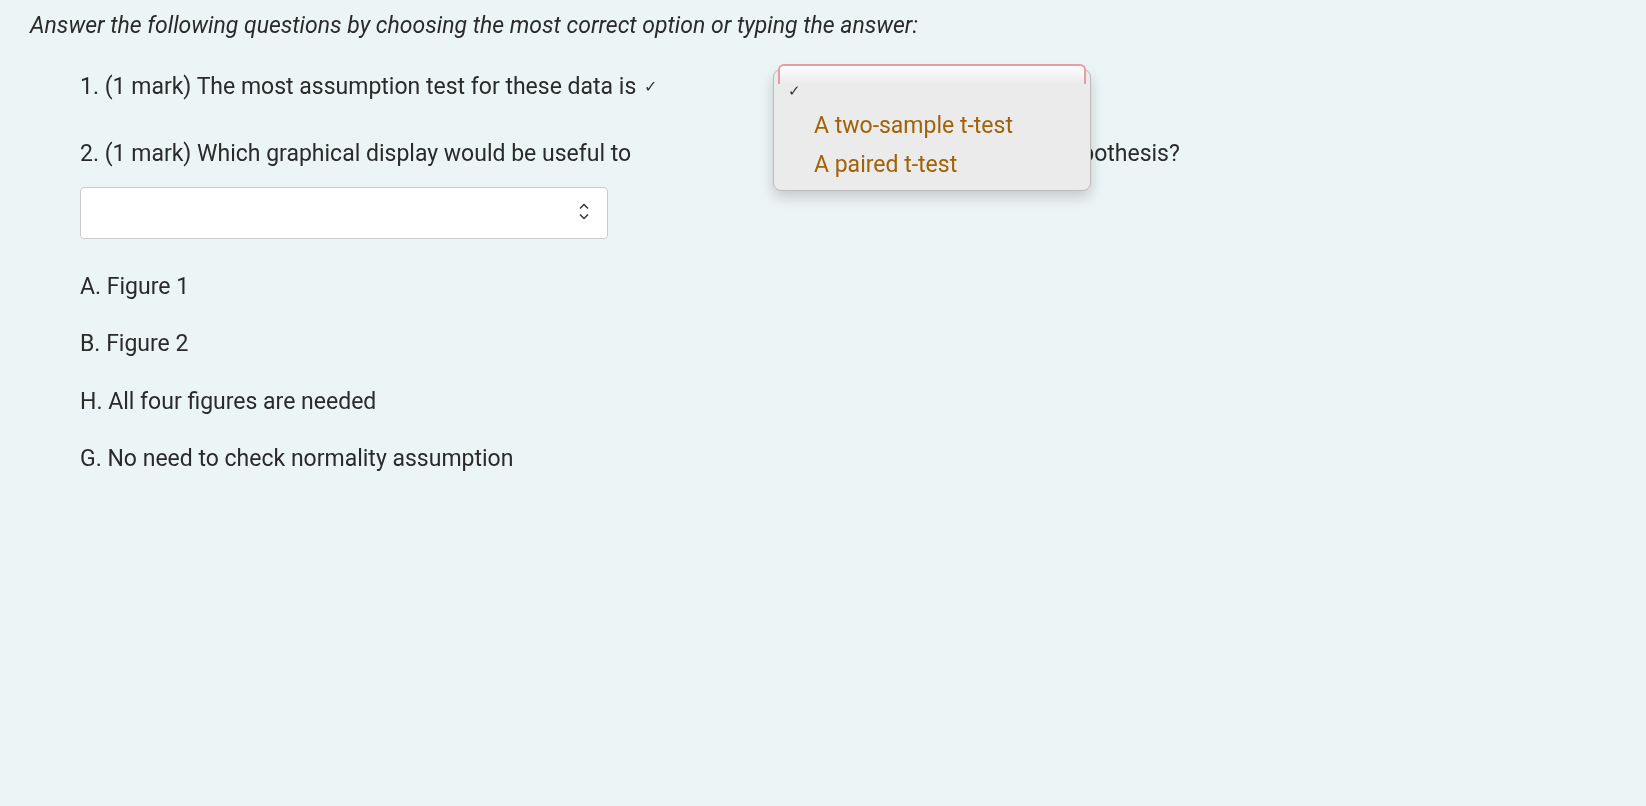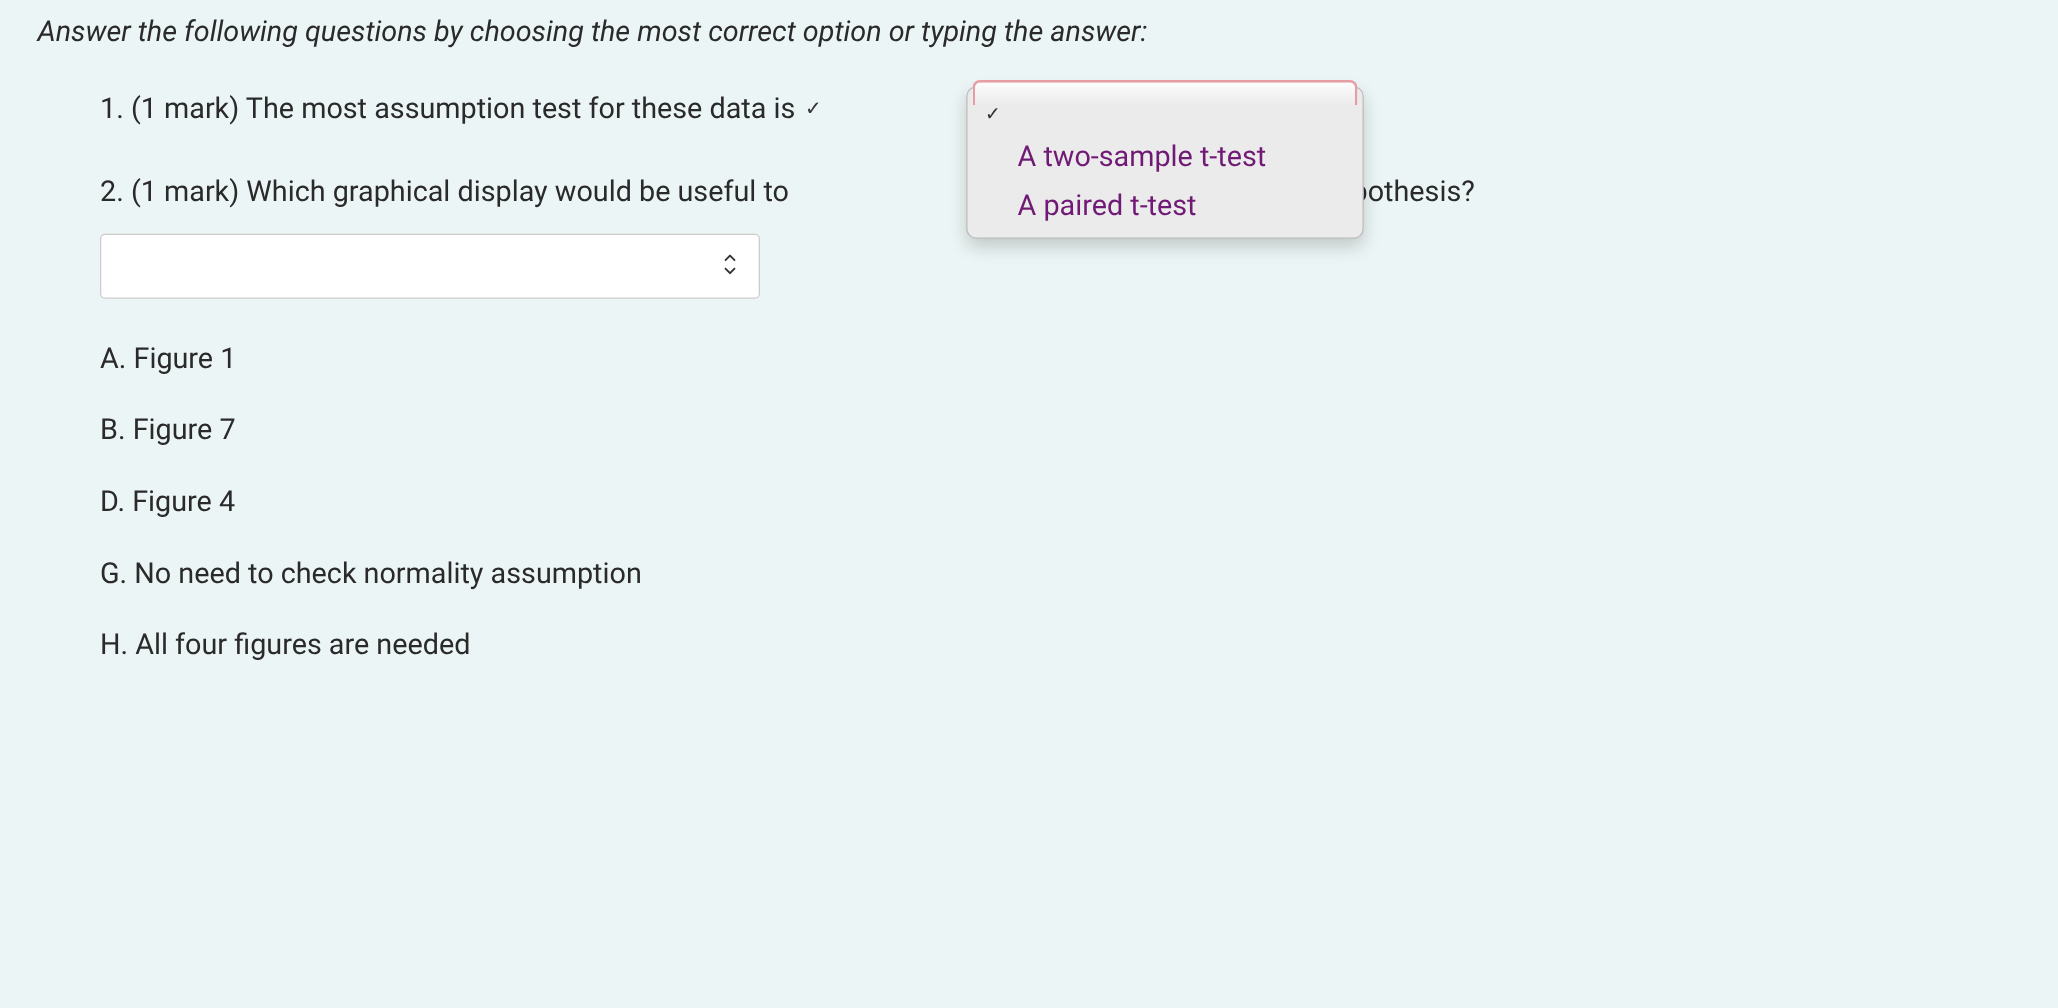--- a/index.html
+++ b/index.html
@@ -93,21 +93,21 @@
     height: 18px;
     border: 2px solid #e89ca3;
     border-bottom: none;
     border-radius: 6px 6px 0 0;
     background: linear-gradient(to bottom, #fdfdfd 0%, #ebebeb 100%);
     z-index: -1;
   }
   .dropdown-item {
     padding: 6px 20px 6px 40px;
     font-size: 23px;
-    color: #701a75;
+    color: #a16207;
     position: relative;
     cursor: pointer;
   }
   .dropdown-item.selected::before {
     content: "✓";
     position: absolute;
     left: 14px;
     top: 8px;
     font-size: 15px;
     color: #333;
@@ -154,33 +154,29 @@
     </div>
   </div>
 
   <div class="options-list">
     <div class="option-line">
       <span class="option-letter">A.</span>
       <span class="option-text">Figure 1</span>
     </div>
     <div class="option-line">
       <span class="option-letter">B.</span>
-      <span class="option-text">Figure 7</span>
+      <span class="option-text">Figure 2</span>
     </div>
     <div class="option-line">
-      <span class="option-letter">D.</span>
-      <span class="option-text">Figure 4</span>
+      <span class="option-letter">H.</span>
+      <span class="option-text">All four figures are needed</span>
     </div>
     <div class="option-line">
       <span class="option-letter">G.</span>
       <span class="option-text">No need to check normality assumption</span>
-    </div>
-    <div class="option-line">
-      <span class="option-letter">H.</span>
-      <span class="option-text">All four figures are needed</span>
     </div>
   </div>
 
 </div>
 
 <div class="dropdown-popup">
   <div class="dropdown-item blank selected"></div>
   <div class="dropdown-item">A two-sample t-test</div>
   <div class="dropdown-item">A paired t-test</div>
 </div>

